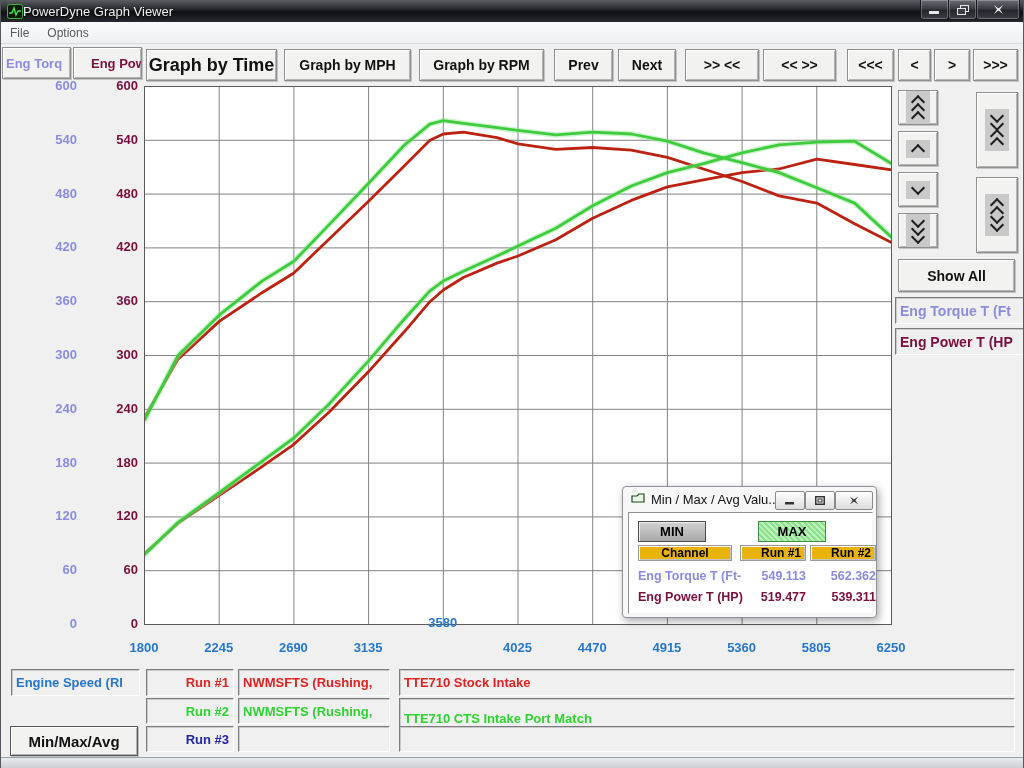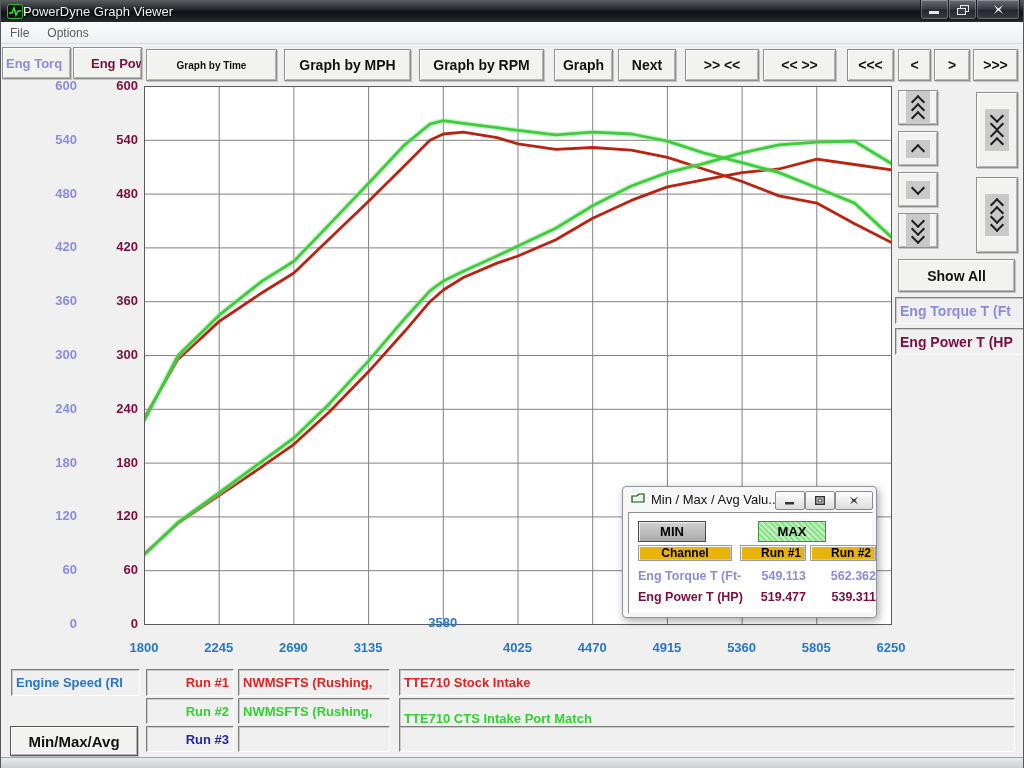--- a/index.html
+++ b/index.html
@@ -82,24 +82,24 @@
 
 <div class="abs menubar">
   <span class="menuitem">File</span>
   <span class="menuitem">Options</span>
 </div>
 
 <div class="abs btn" style="left:1px;top:47px;width:69px;height:32px;justify-content:flex-start;padding-left:3px;color:#8b8be0;">Eng Torq</div>
 <div class="abs btn" style="left:72px;top:47px;width:69px;height:32px;justify-content:flex-start;padding-left:17px;color:#7a0e3e;">Eng Powe</div>
 
 <div id="toolbar-buttons">
-    <div class="abs btn" style="left: 145px; top: 49px; width: 131px; height: 32px; font-size: 10px;">Graph by Time</div>
+    <div class="abs btn" style="left: 145px; top: 49px; width: 131px; height: 32px; font-size: 18px;">Graph by Time</div>
     <div class="abs btn" style="left: 283px; top: 49px; width: 127px; height: 32px; font-size: 14px;">Graph by MPH</div>
     <div class="abs btn" style="left: 418px; top: 49px; width: 125px; height: 32px; font-size: 14px;">Graph by RPM</div>
-    <div class="abs btn" style="left: 553px; top: 49px; width: 59px; height: 32px; font-size: 14px;">Graph</div>
+    <div class="abs btn" style="left: 553px; top: 49px; width: 59px; height: 32px; font-size: 14px;">Prev</div>
     <div class="abs btn" style="left: 617px; top: 49px; width: 58px; height: 32px; font-size: 14px;">Next</div>
     <div class="abs btn" style="left: 684px; top: 49px; width: 74px; height: 32px; font-size: 14px;">&gt;&gt; &lt;&lt;</div>
     <div class="abs btn" style="left: 762px; top: 49px; width: 73px; height: 32px; font-size: 14px;">&lt;&lt; &gt;&gt;</div>
     <div class="abs btn" style="left: 846px; top: 49px; width: 47px; height: 32px; font-size: 14px;">&lt;&lt;&lt;</div>
     <div class="abs btn" style="left: 897px; top: 49px; width: 33px; height: 32px; font-size: 14px;">&lt;</div>
     <div class="abs btn" style="left: 933px; top: 49px; width: 36px; height: 32px; font-size: 14px;">&gt;</div>
     <div class="abs btn" style="left: 972px; top: 49px; width: 45px; height: 32px; font-size: 14px;">&gt;&gt;&gt;</div>
   </div>
 
 <div id="torque-axis-labels">

